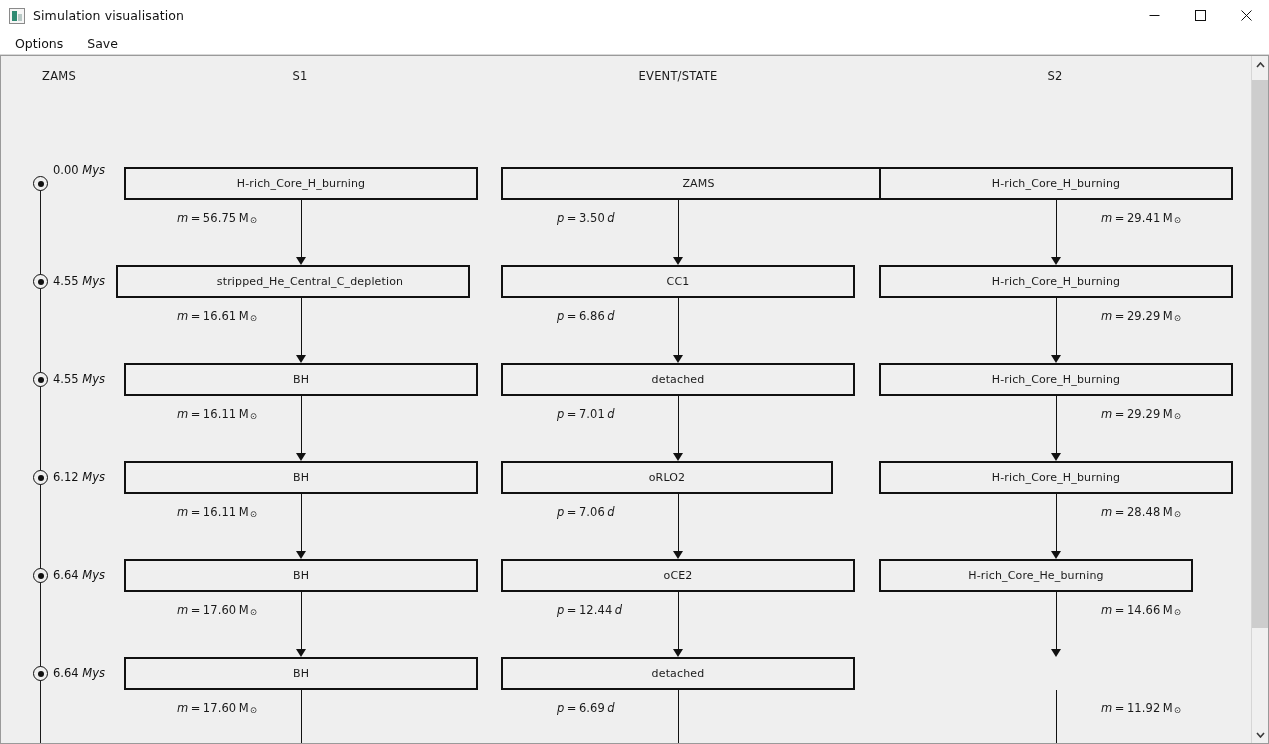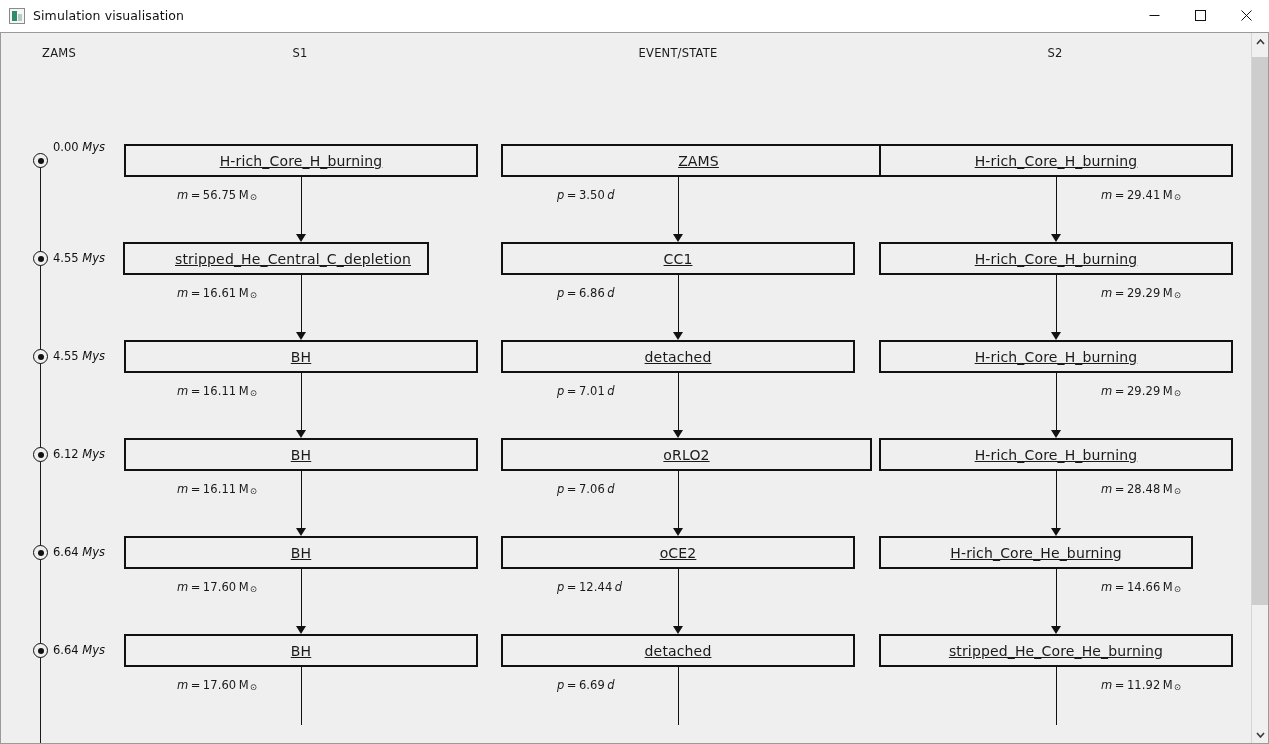--- a/index.html
+++ b/index.html
@@ -161,25 +161,24 @@
     position: absolute;
     height: 33px;
     border: 2px solid #111111;
     background: #efefef;
     box-sizing: border-box;
     display: flex;
     align-items: center;
     justify-content: center;
   }
   .node span {
-    font-size: 14px;
+    font-size: 11px;
     color: #1a1a1a;
     white-space: nowrap;
     letter-spacing: 0.15px;
-    text-decoration: underline;
   }
 
   
   .conn {
     position: absolute;
     width: 1px;
     background: #111111;
   }
   .arrowhead {
     position: absolute;
@@ -250,20 +249,24 @@
       </div>
       <div class="win-btn">
         <svg width="11" height="11" viewBox="0 0 11 11">
             <line x1="0.5" y1="0.5" x2="10.5" y2="10.5" stroke="#111" stroke-width="1"></line>
             <line x1="10.5" y1="0.5" x2="0.5" y2="10.5" stroke="#111" stroke-width="1"></line>
           </svg>
       </div>
     </div>
   </div>
 
+  <div class="menubar">
+    <div class="menu-item">Options</div>
+    <div class="menu-item">Save</div>
+  </div>
 
   <div class="canvas-wrap">
     <div class="canvas" id="canvas">
 
       <div class="col-head" style="left:58px;  top:13px;">ZAMS</div>
       <div class="col-head" style="left:299px; top:13px;">S1</div>
       <div class="col-head" style="left:677px; top:13px;">EVENT/STATE</div>
       <div class="col-head" style="left:1054px;top:13px;">S2</div>
 
       <div class="rail"></div>
@@ -283,21 +286,21 @@
         <div class="arrowhead" style="left: 300px; top: 201px;"></div>
         <div class="ann" style="top: 155px; left: 176px;"><i>m</i> = 56.75 M<span class="sun">⊙</span></div>
         <div class="conn" style="left: 677px; top: 144px; height: 58px;"></div>
         <div class="arrowhead" style="left: 677px; top: 201px;"></div>
         <div class="ann" style="top: 155px; left: 556px;"><i>p</i> = 3.50 <i>d</i></div>
         <div class="conn" style="left: 1055px; top: 144px; height: 58px;"></div>
         <div class="arrowhead" style="left: 1055px; top: 201px;"></div>
         <div class="ann" style="top: 155px; left: auto; right: 71px;"><i>m</i> = 29.41 M<span class="sun">⊙</span></div>
         <div class="tmark" style="top: 218px;"></div>
         <div class="tlabel" style="top: 218px;">4.55 <span class="unit">Mys</span></div>
-        <div class="node" style="left: 122px; top: 209px; width: 306px; padding-left: 34px;">
+        <div class="node" style="left: 115px; top: 209px; width: 354px; padding-left: 34px;">
           <span>stripped_He_Central_C_depletion</span>
         </div>
         <div class="node" style="left: 500px; top: 209px; width: 354px;">
           <span>CC1</span>
         </div>
         <div class="node" style="left: 878px; top: 209px; width: 354px;">
           <span>H-rich_Core_H_burning</span>
         </div>
         <div class="conn" style="left: 300px; top: 242px; height: 58px;"></div>
         <div class="arrowhead" style="left: 300px; top: 299px;"></div>
@@ -326,21 +329,21 @@
         <div class="arrowhead" style="left: 677px; top: 397px;"></div>
         <div class="ann" style="top: 351px; left: 556px;"><i>p</i> = 7.01 <i>d</i></div>
         <div class="conn" style="left: 1055px; top: 340px; height: 58px;"></div>
         <div class="arrowhead" style="left: 1055px; top: 397px;"></div>
         <div class="ann" style="top: 351px; left: auto; right: 71px;"><i>m</i> = 29.29 M<span class="sun">⊙</span></div>
         <div class="tmark" style="top: 414px;"></div>
         <div class="tlabel" style="top: 414px;">6.12 <span class="unit">Mys</span></div>
         <div class="node" style="left: 123px; top: 405px; width: 354px;">
           <span>BH</span>
         </div>
-        <div class="node" style="left: 500px; top: 405px; width: 371px;">
+        <div class="node" style="left: 500px; top: 405px; width: 332px;">
           <span>oRLO2</span>
         </div>
         <div class="node" style="left: 878px; top: 405px; width: 354px;">
           <span>H-rich_Core_H_burning</span>
         </div>
         <div class="conn" style="left: 300px; top: 438px; height: 58px;"></div>
         <div class="arrowhead" style="left: 300px; top: 495px;"></div>
         <div class="ann" style="top: 449px; left: 176px;"><i>m</i> = 16.11 M<span class="sun">⊙</span></div>
         <div class="conn" style="left: 677px; top: 438px; height: 58px;"></div>
         <div class="arrowhead" style="left: 677px; top: 495px;"></div>
@@ -369,23 +372,20 @@
         <div class="arrowhead" style="left: 1055px; top: 593px;"></div>
         <div class="ann" style="top: 547px; left: auto; right: 71px;"><i>m</i> = 14.66 M<span class="sun">⊙</span></div>
         <div class="tmark" style="top: 610px;"></div>
         <div class="tlabel" style="top: 610px;">6.64 <span class="unit">Mys</span></div>
         <div class="node" style="left: 123px; top: 601px; width: 354px;">
           <span>BH</span>
         </div>
         <div class="node" style="left: 500px; top: 601px; width: 354px;">
           <span>detached</span>
         </div>
-        <div class="node" style="left: 878px; top: 601px; width: 354px;">
-          <span>stripped_He_Core_He_burning</span>
-        </div>
         <div class="conn" style="left: 300px; top: 634px; height: 58px;"></div>
         <div class="ann" style="top: 645px; left: 176px;"><i>m</i> = 17.60 M<span class="sun">⊙</span></div>
         <div class="conn" style="left: 677px; top: 634px; height: 58px;"></div>
         <div class="ann" style="top: 645px; left: 556px;"><i>p</i> = 6.69 <i>d</i></div>
         <div class="conn" style="left: 1055px; top: 634px; height: 58px;"></div>
         <div class="ann" style="top: 645px; left: auto; right: 71px;"><i>m</i> = 11.92 M<span class="sun">⊙</span></div>
       </div>
 
     <div class="scrollbar">
       <div class="sb-btn sb-up">

